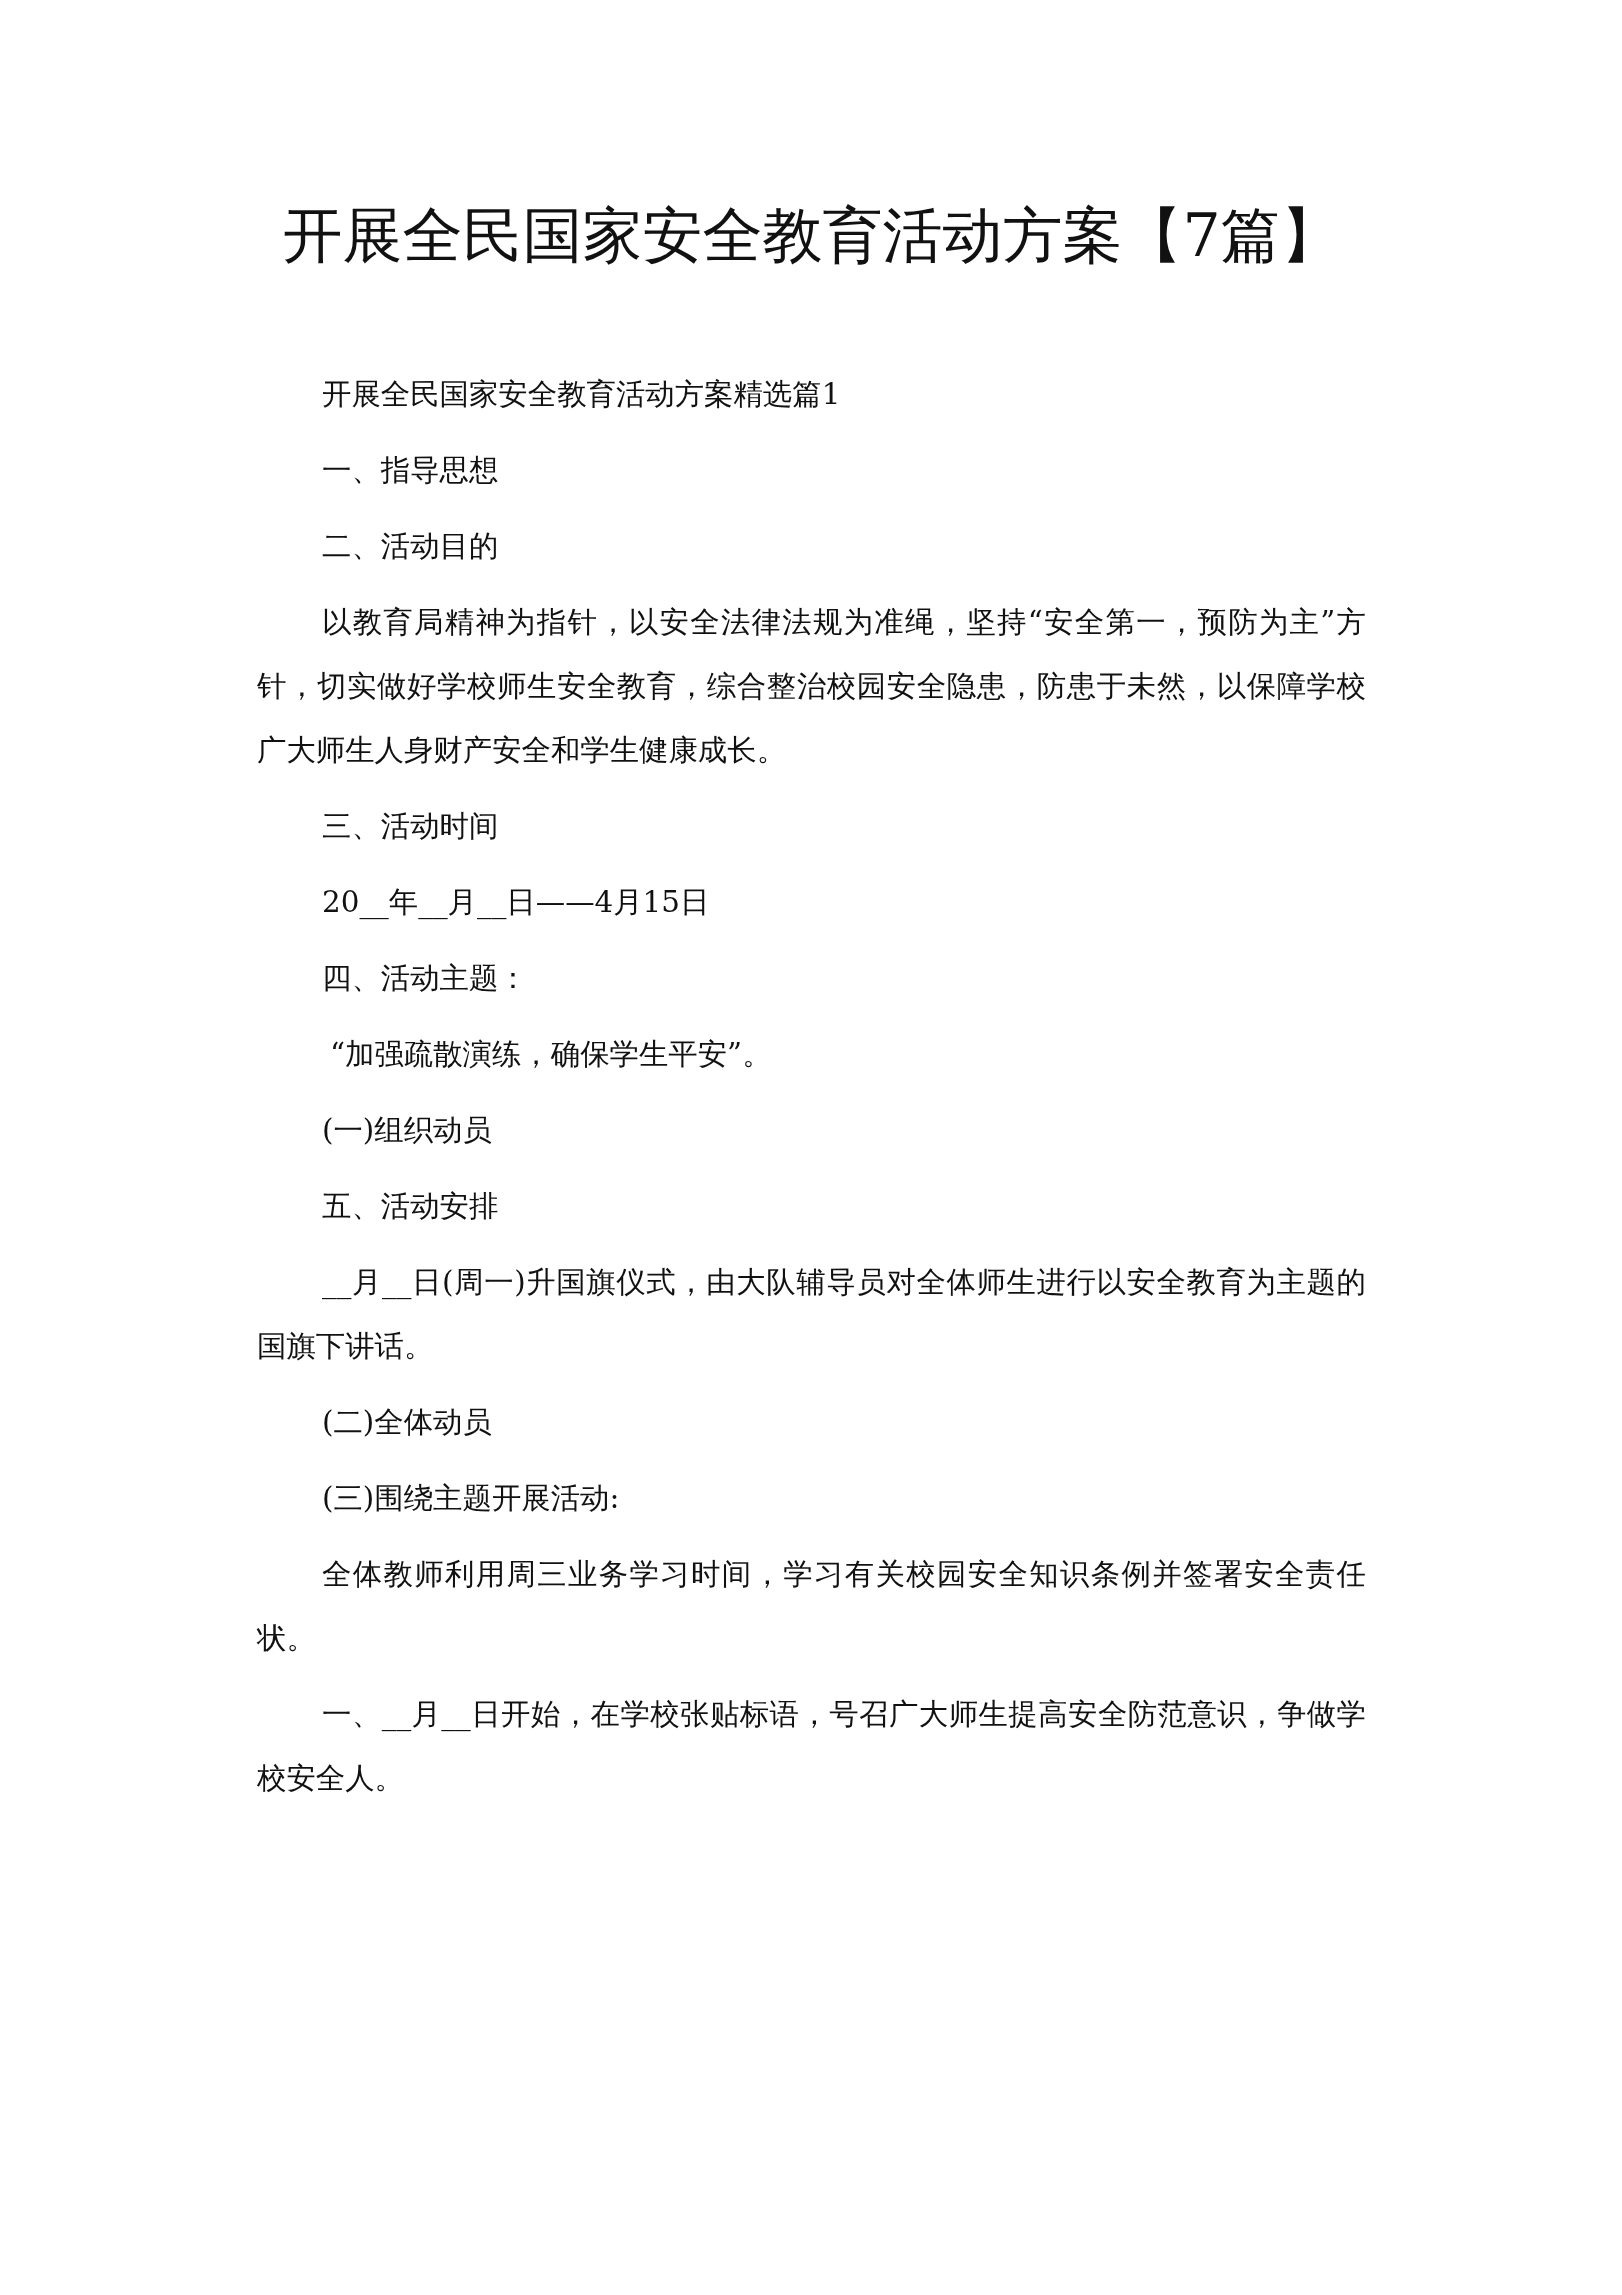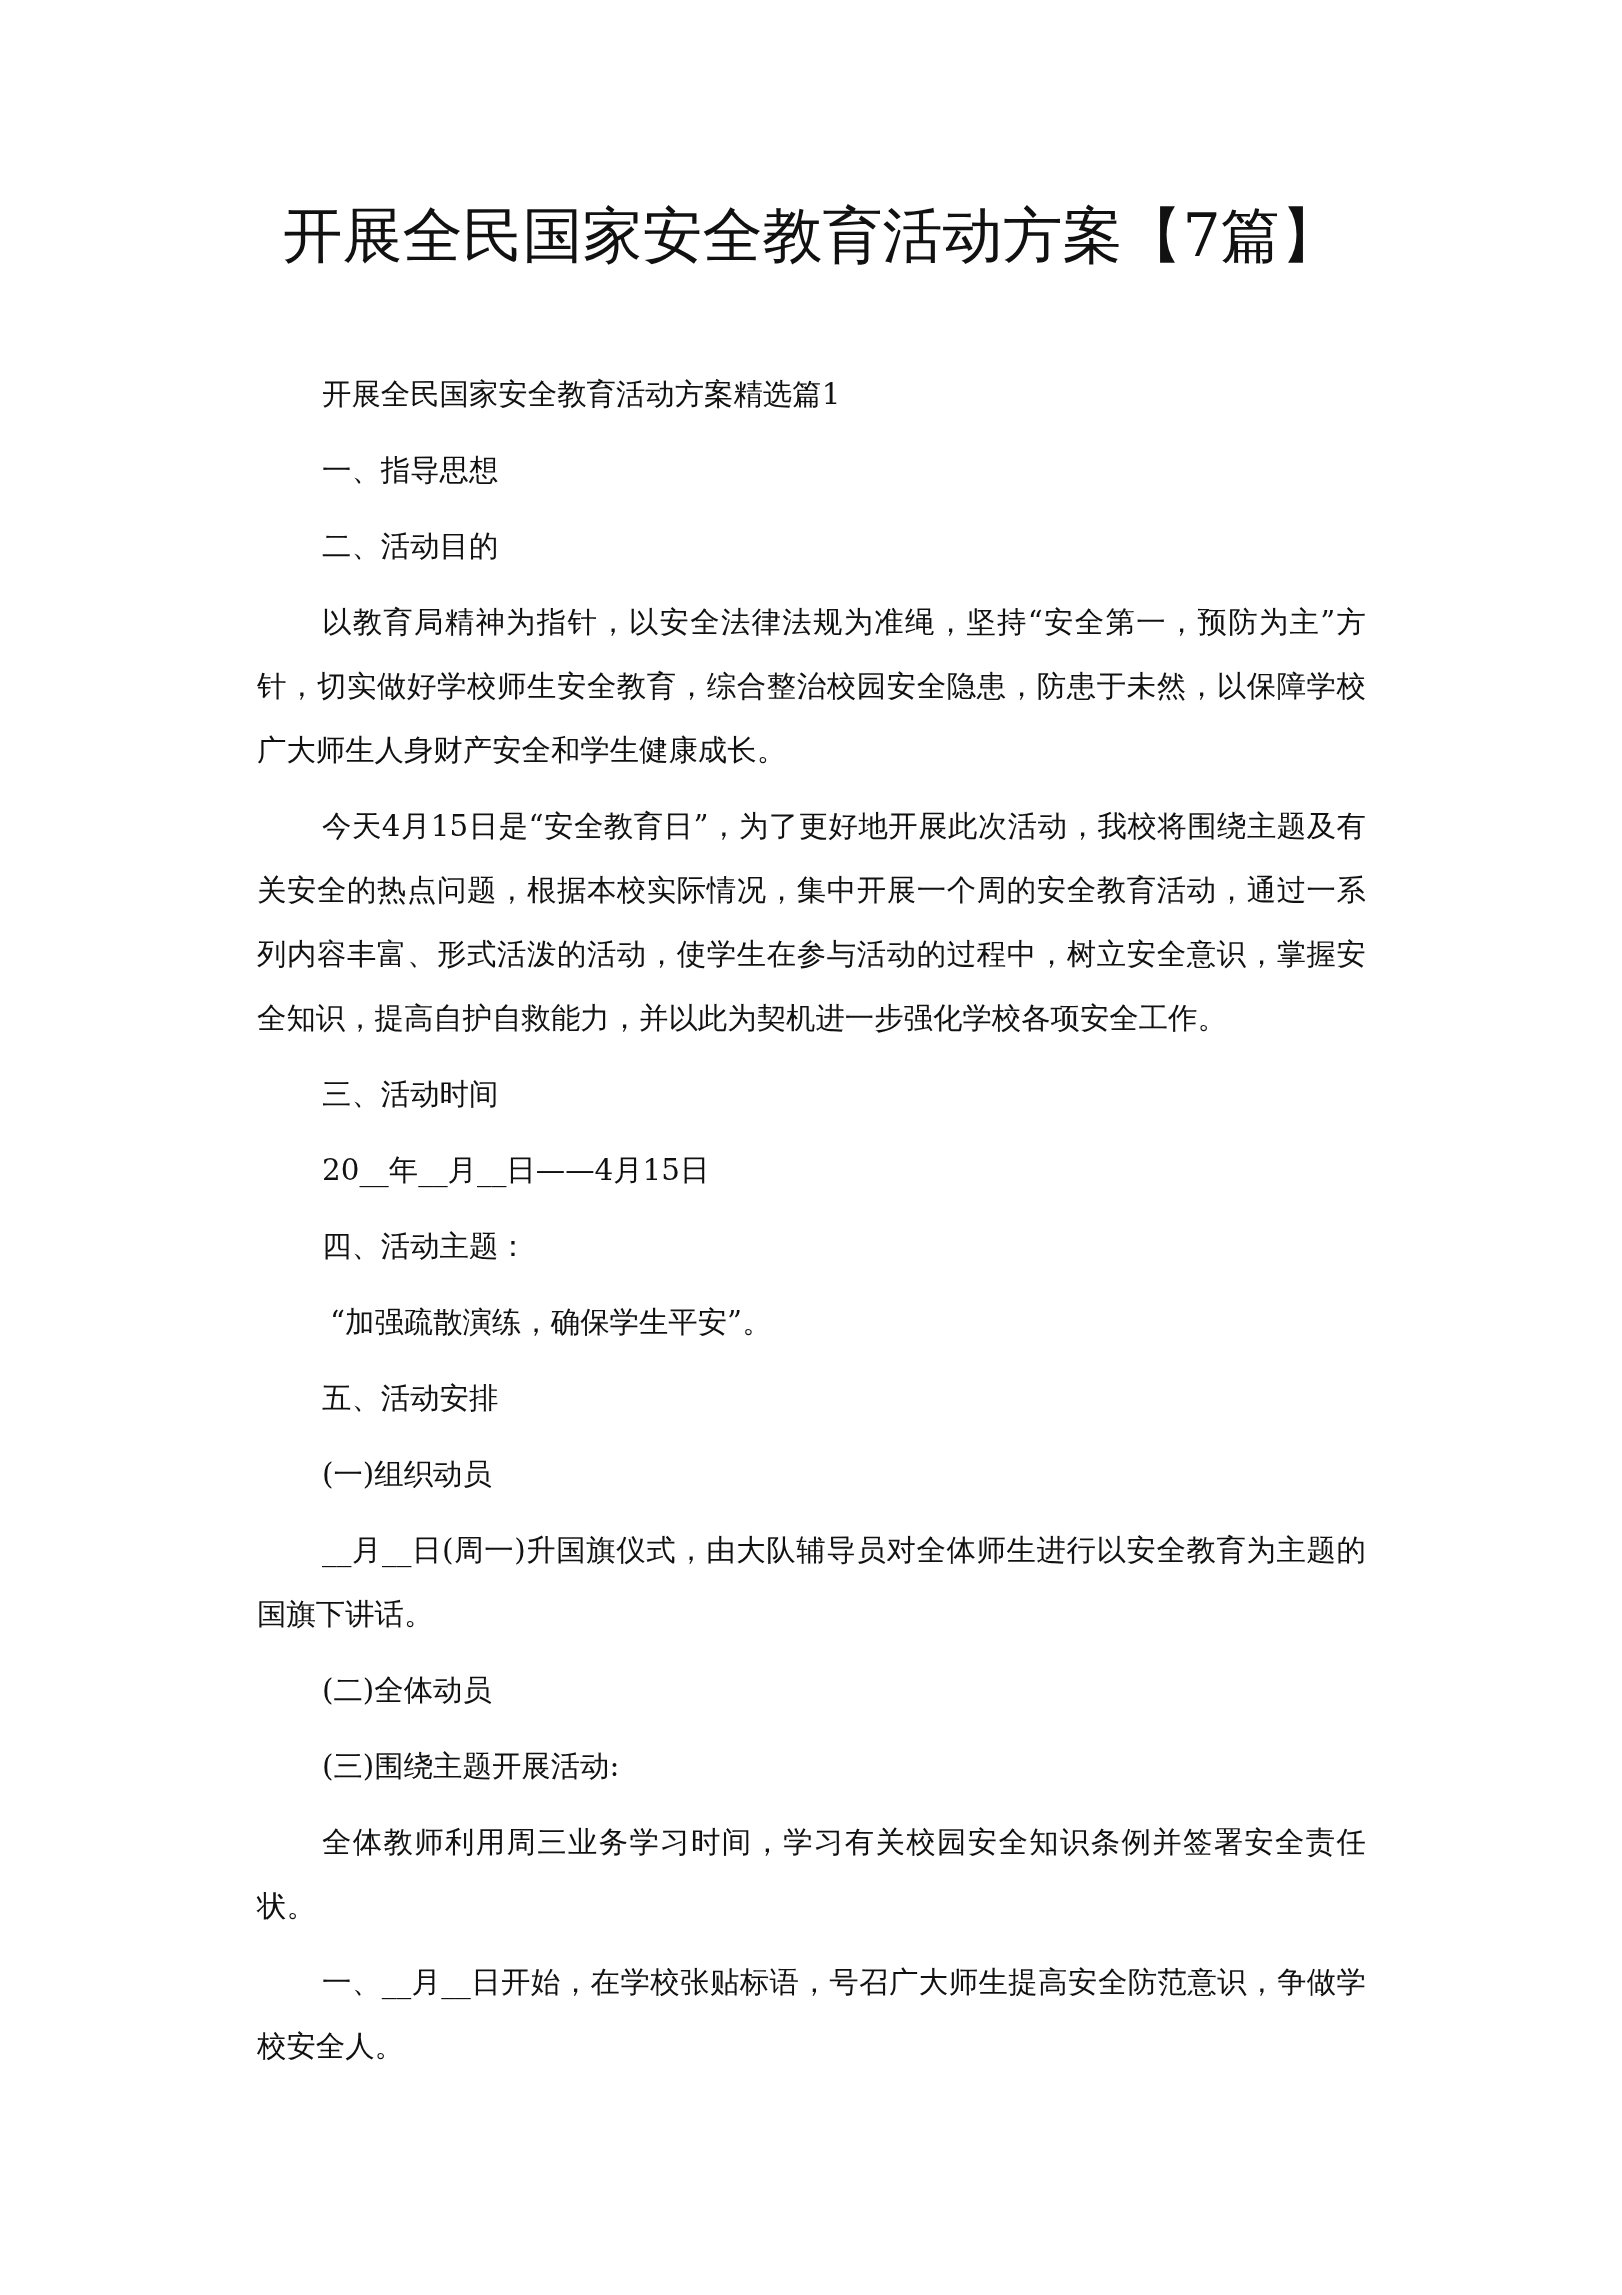--- a/index.html
+++ b/index.html
@@ -59,27 +59,26 @@
 <body>
 
 <div class="page">
   <h1 class="title">开展全民国家安全教育活动方案【7篇】</h1>
 
   <div class="body">
     <p class="indent">开展全民国家安全教育活动方案精选篇1</p>
     <p class="indent">一、指导思想</p>
     <p class="indent">二、活动目的</p>
     <p class="indent">以教育局精神为指针，以安全法律法规为准绳，坚持“安全第一，预防为主”方针，切实做好学校师生安全教育，综合整治校园安全隐患，防患于未然，以保障学校广大师生人身财产安全和学生健康成长。</p>
-    <p class="indent">今天4月15日是“安全教育日”，为了更好地开展此次活动，我校将围绕主题及有关安全的热点问题，根据本校实际情况，集中开展一个周的安全教育活动，通过一系列内容丰富、形式活泼的活动，使学生在参与活动的过程中，树立安全意识，掌握安全知识，提高自护自救能力，并以此为契机进一步强化学校各项安全工作。</p>
     <p class="indent">三、活动时间</p>
     <p class="indent">20__年__月__日——4月15日</p>
     <p class="indent">四、活动主题：</p>
     <p class="quote-indent">“加强疏散演练，确保学生平安”。</p>
+    <p class="indent">(一)组织动员</p>
     <p class="indent">五、活动安排</p>
-    <p class="indent">(一)组织动员</p>
     <p class="indent">__月__日(周一)升国旗仪式，由大队辅导员对全体师生进行以安全教育为主题的国旗下讲话。</p>
     <p class="indent">(二)全体动员</p>
     <p class="indent">(三)围绕主题开展活动:</p>
     <p class="indent">全体教师利用周三业务学习时间，学习有关校园安全知识条例并签署安全责任状。</p>
     <p class="indent">一、__月__日开始，在学校张贴标语，号召广大师生提高安全防范意识，争做学校安全人。</p>
   </div>
 </div>
 
 
 </body></html>

